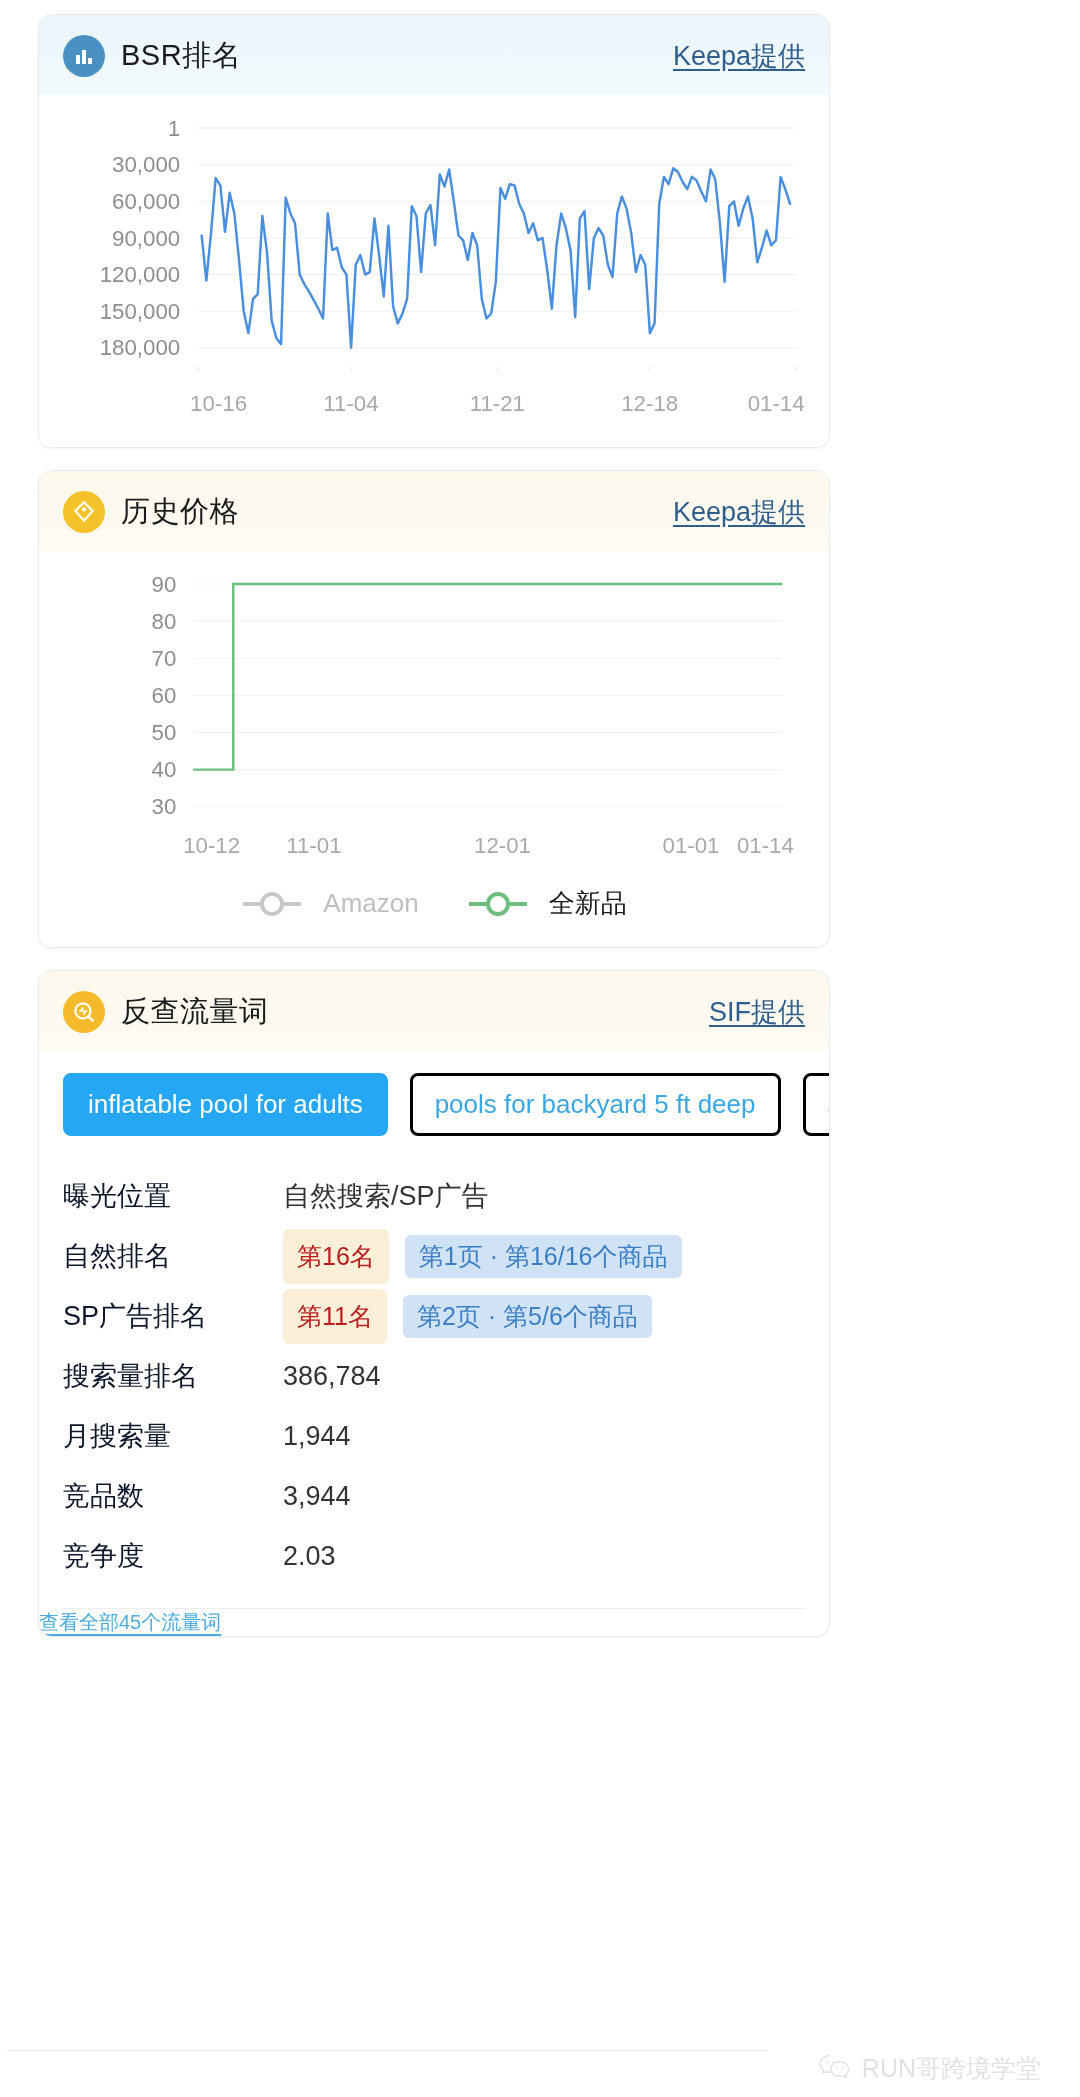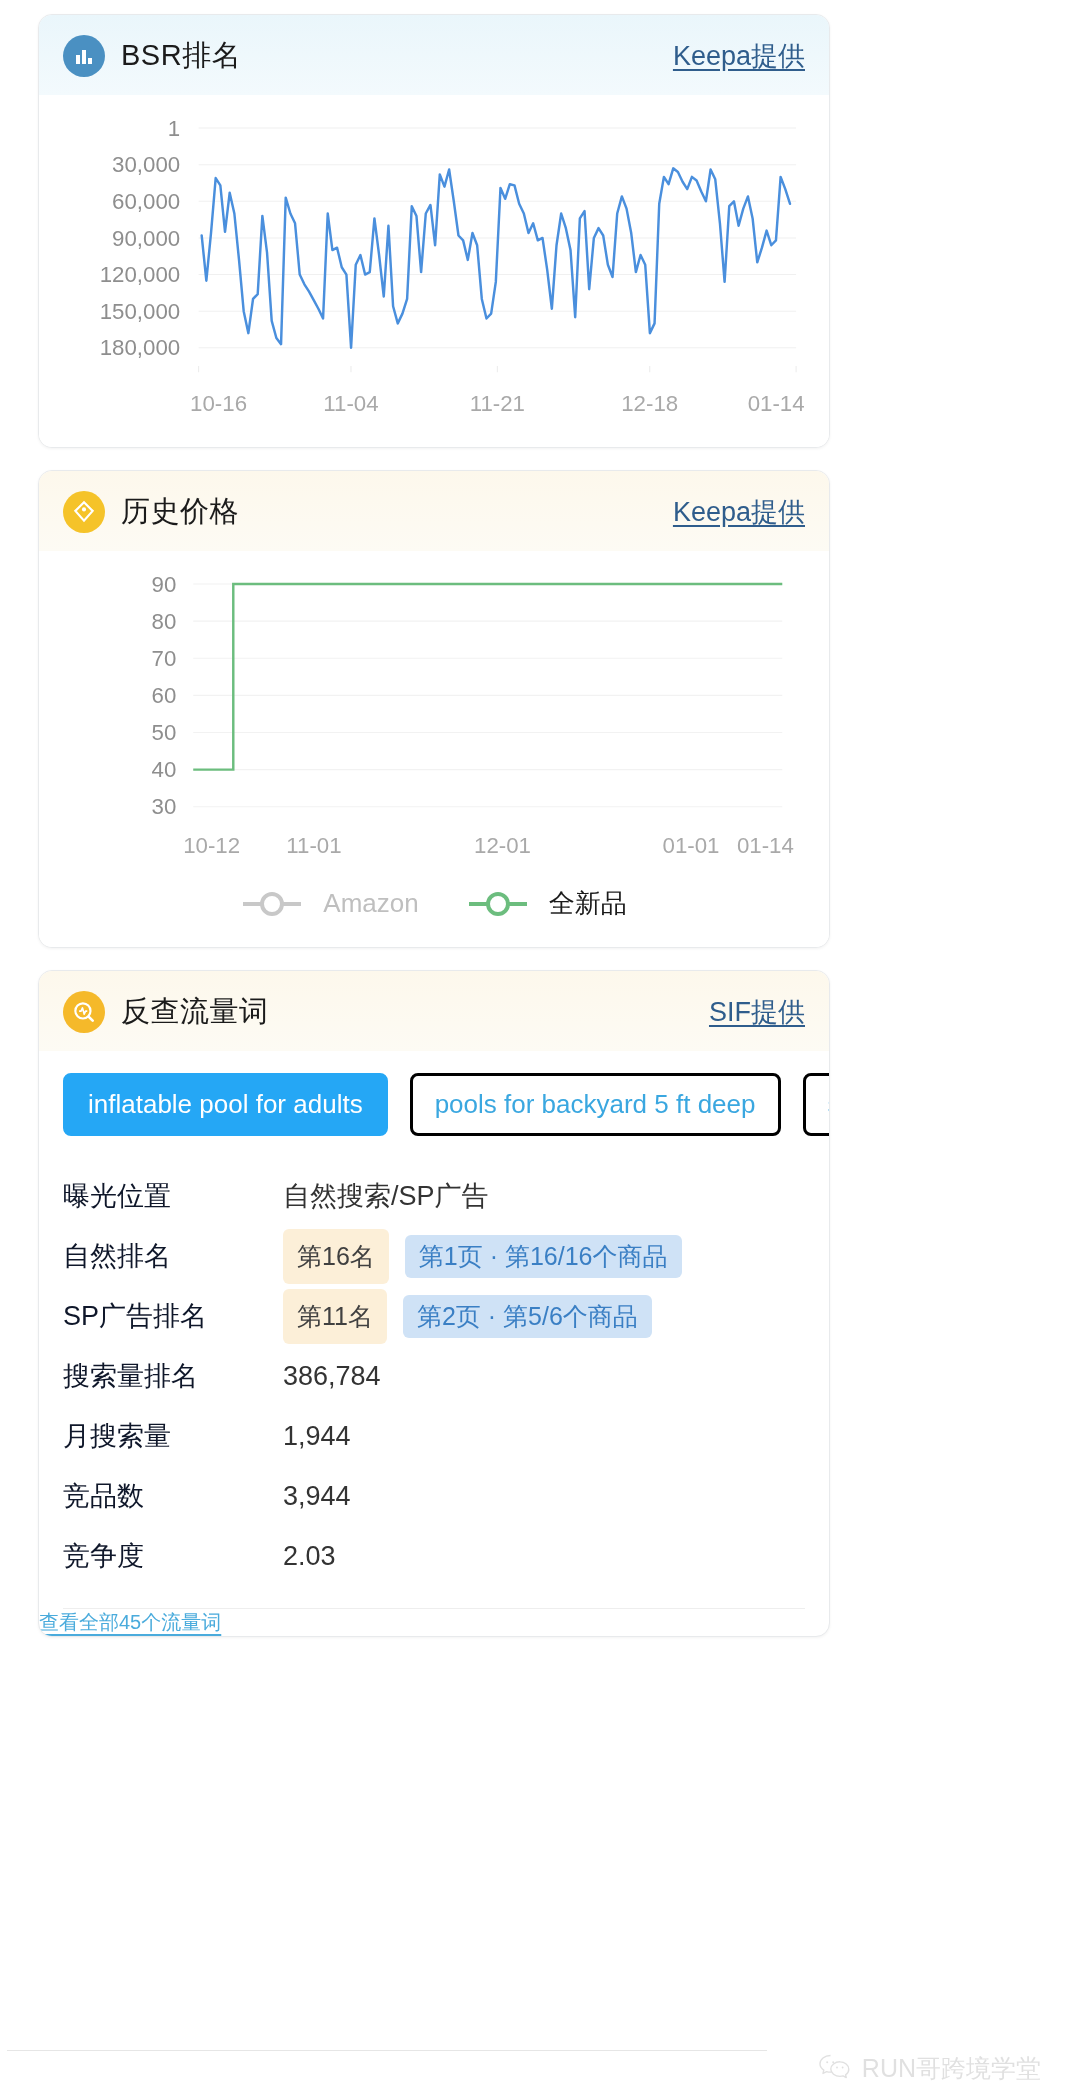--- a/index.html
+++ b/index.html
@@ -89,21 +89,21 @@
   .spec-row {
     display: flex; align-items: center;
     min-height: 60px;
   }
   .spec-label {
     width: 220px; flex: 0 0 220px;
     font-size: 27px; color: #0f172a;
   }
   .spec-value { font-size: 27px; color: #333; display: flex; align-items: center; gap: 16px; }
   .tag-orange {
-    background: #fcefd8; color: #404040;
+    background: #fcefd8; color: #b91c1c;
     border-radius: 6px; padding: 11px 14px; font-size: 25px;
   }
   .tag-blue {
     background: #cfe2f6; color: #3a7fc4;
     border-radius: 6px; padding: 5px 14px; font-size: 25px;
   }
 
   .divider { height: 1px; background: #eeeeee; margin: 12px 24px 0 24px; }
 
   .view-all {

